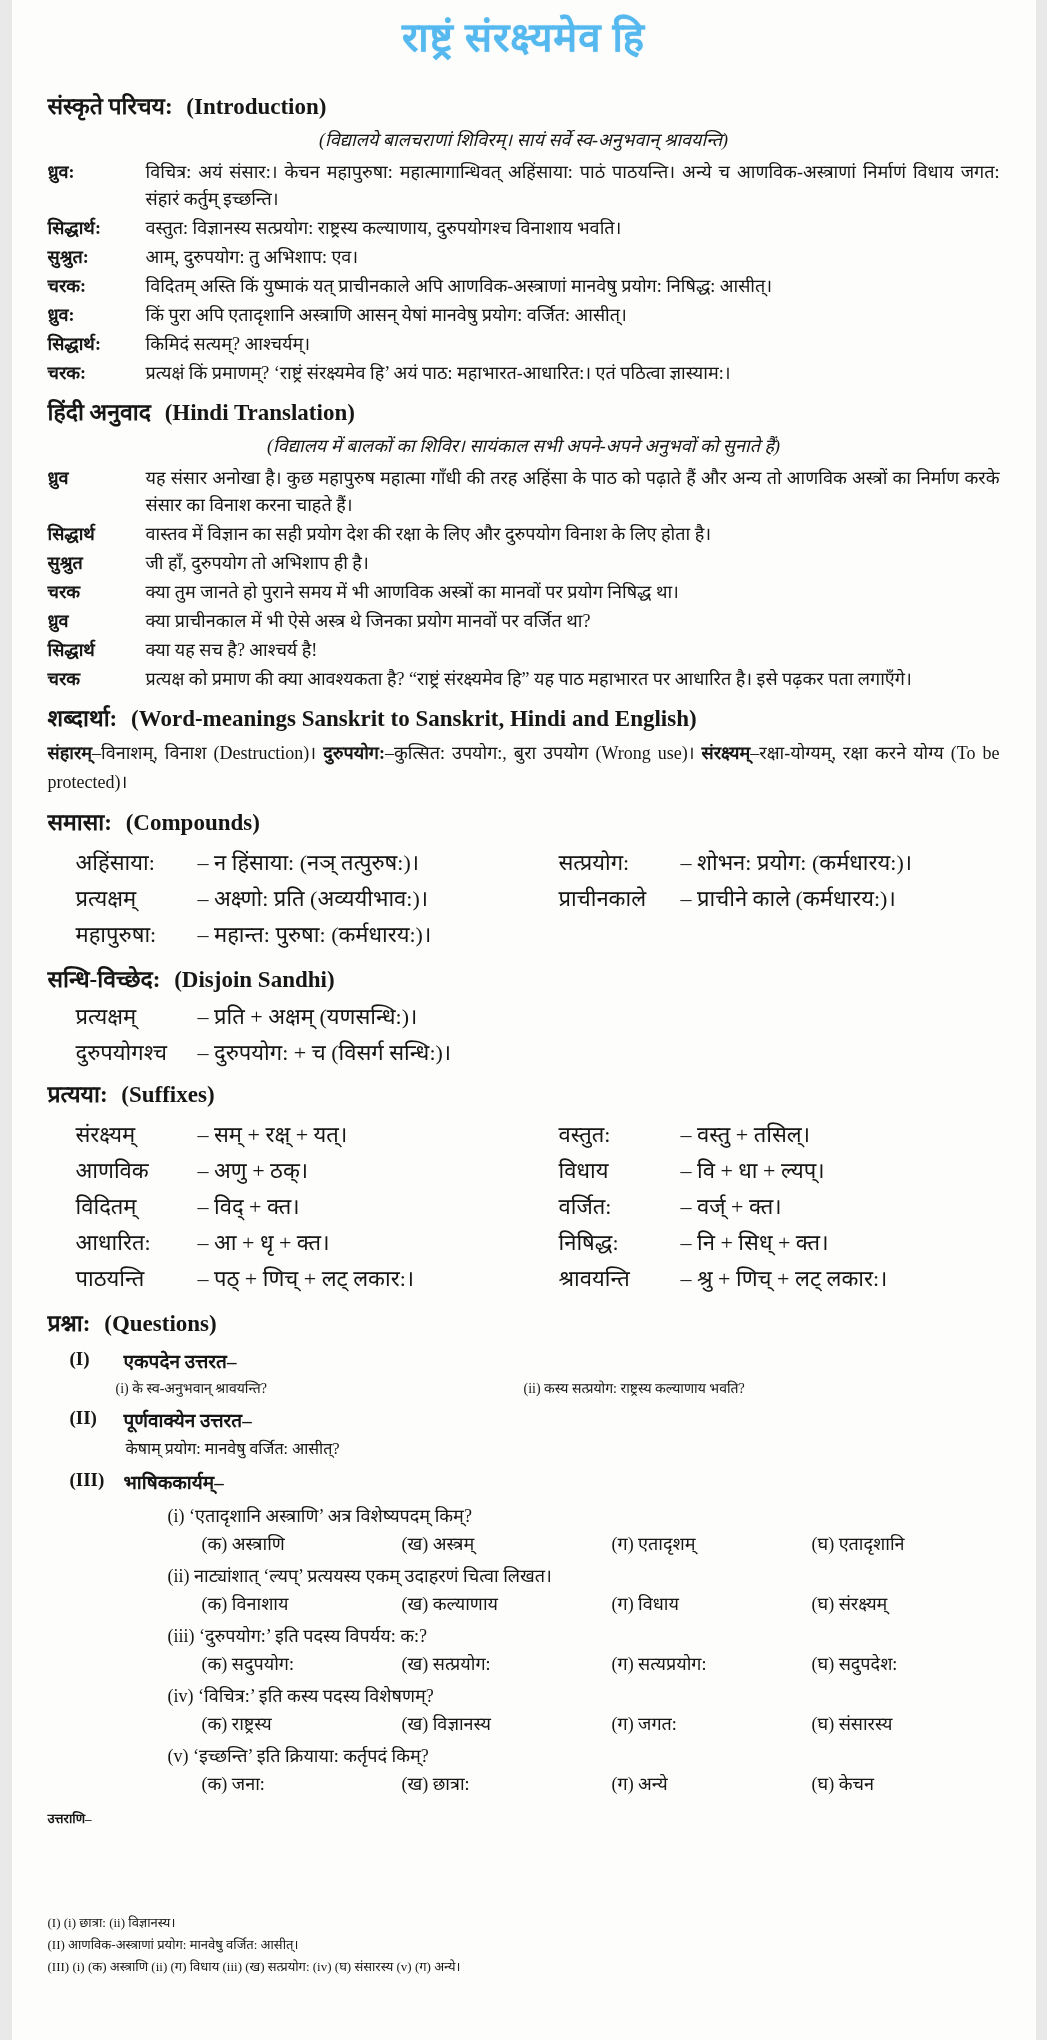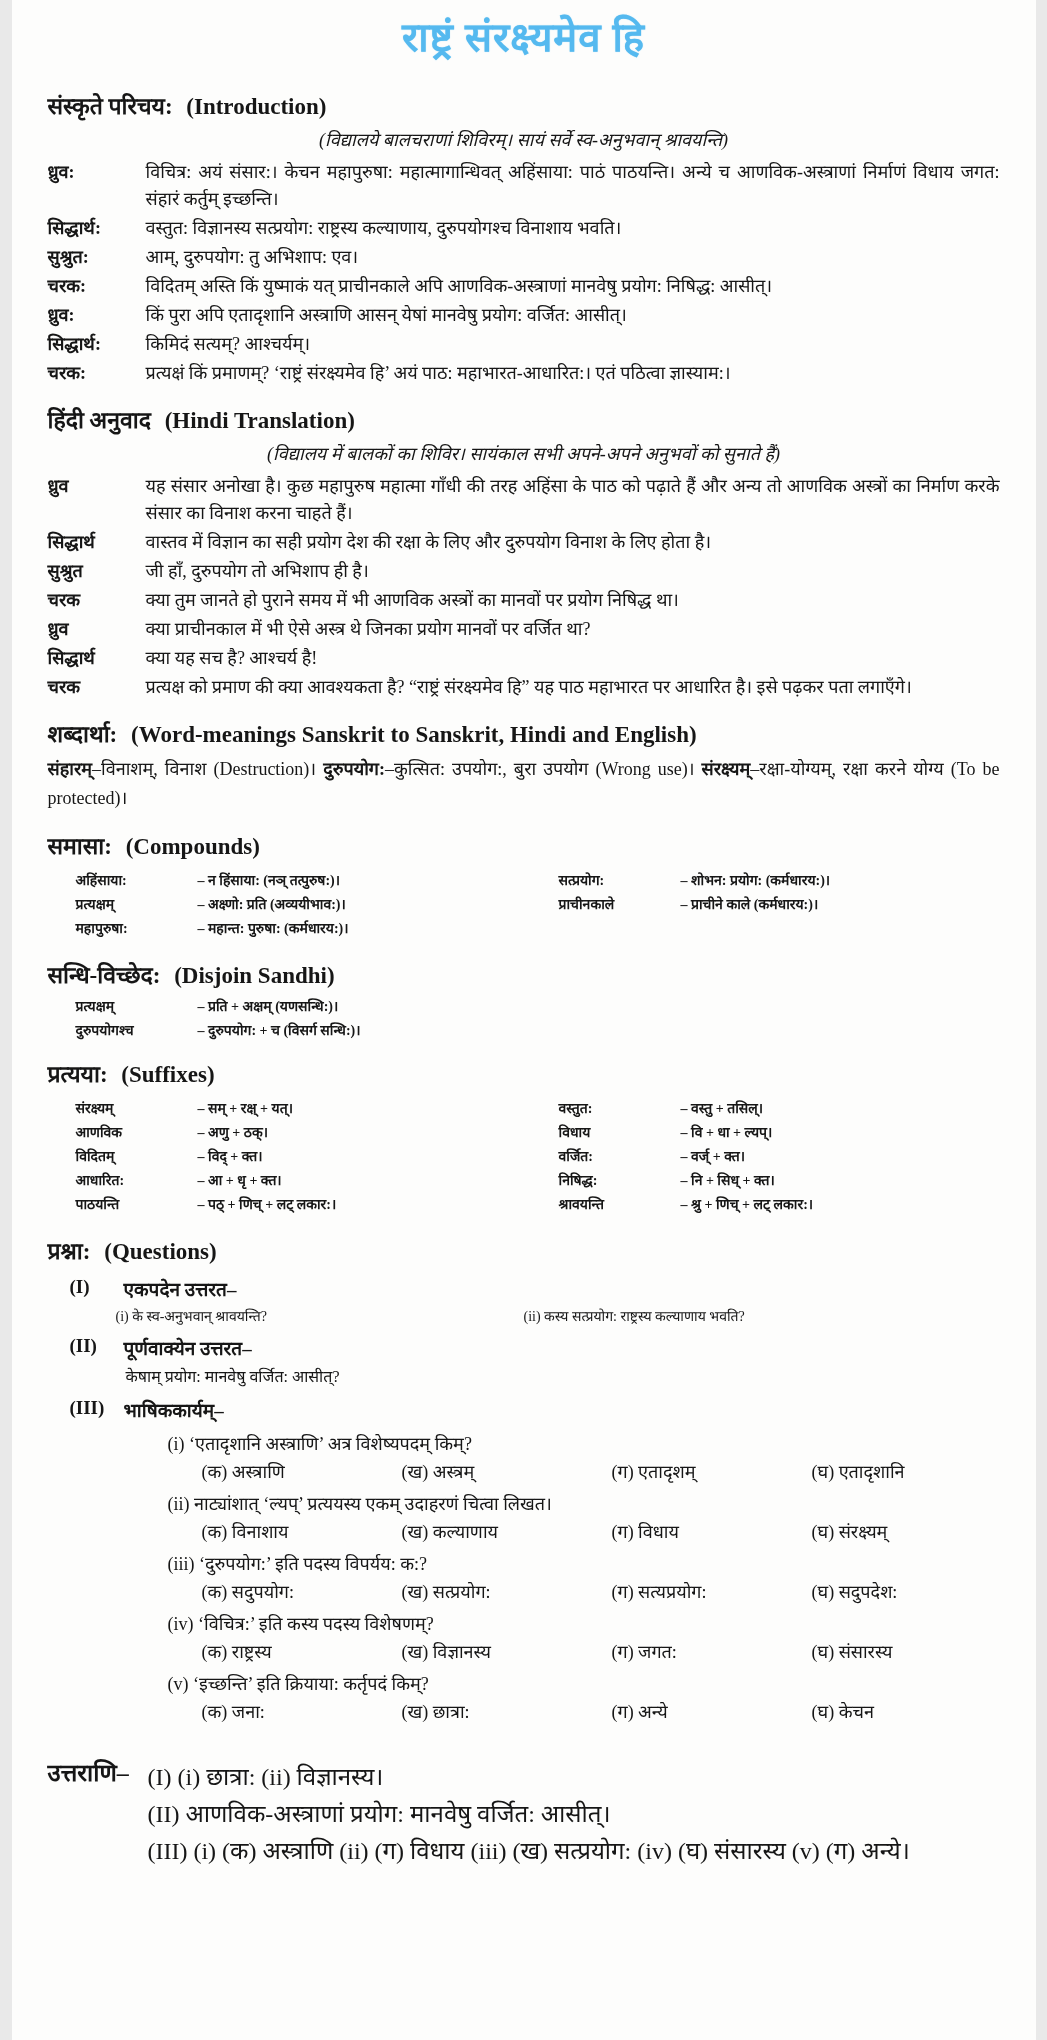--- a/index.html
+++ b/index.html
@@ -6,41 +6,41 @@
   body { font-family:"Liberation Serif","DejaVu Serif",serif; color:#161616; }
   .page {
     width:1024px; min-height:2040px; background:#fdfdfc; margin:0 auto;
     box-sizing:border-box; padding:6px 36px 20px 36px;
   }
   .title {
     text-align:center; color:#55b9ef; font-size:40px; font-weight:700;
     margin:2px 0 26px; letter-spacing:1px;
     text-shadow:0 0 1px rgba(90,190,240,.6);
   }
-  h2.sec-head { font-size:23px; font-weight:700; margin:16px 0 6px; }
+  h2.sec-head { font-size:23px; font-weight:700; margin:8px 0 6px; }
   h2.sec-head .en { margin-left:8px; }
   .stage { text-align:center; font-style:italic; font-size:18px; margin:2px 0 8px; }
   .dialogue { display:flex; font-size:18px; line-height:1.5; margin:2px 0;justify-content:space-between; }
   .speaker { flex:0 0 98px; font-weight:700; }
   .dtext { flex:1; text-align:justify; }
   .wm { font-size:18px; line-height:1.6; text-align:justify; margin:4px 0; }
   .wm b { font-weight:700;margin-top:40px; }
   .grid2 { display:grid; grid-template-columns:1fr 1fr; column-gap:14px; }
-  .pair { display:flex; font-size:14px; line-height:1.5; margin:3px 0; padding-left:28px;font-weight:bold; }
+  .pair { display:flex; font-size:22px; line-height:1.5; margin:3px 0; padding-left:28px; }
   .pair .pterm { flex:0 0 122px; }
   .pair .pdef { flex:1; }
   .qhead { display:flex; font-weight:700; font-size:19px; margin:10px 0 4px; margin-left:22px; }
   .qhead .qnum { flex:0 0 54px; }
   .q1-items { display:grid; grid-template-columns:1fr 1fr; font-size:14px; margin:2px 0 8px; }
   .q1-items .qi0 { padding-left:68px; }
   .q2-text { font-size:16px; margin:0 0 8px 78px; }
   .mcq { margin-left:120px; font-size:18px; }
   .mcq-q { margin:8px 0 4px; }
   .mcq-opts { display:grid; grid-template-columns:200px 210px 200px auto; margin-left:34px; margin-bottom:4px; }
-  .answers { display:flex; font-size:24px; margin-top:32px; }
+  .answers { display:flex; font-size:13px; margin-top:14px;flex-direction:column; }
   .answers .alabel { flex:0 0 100px; font-weight:700; }
   .answers .alines { flex:1; }
   .answers .aline { margin:4px 0; }
 </style>
 </head>
 <body>
 
 <div class="page">
 
   <h1 class="title">राष्ट्रं संरक्ष्यमेव हि</h1>

